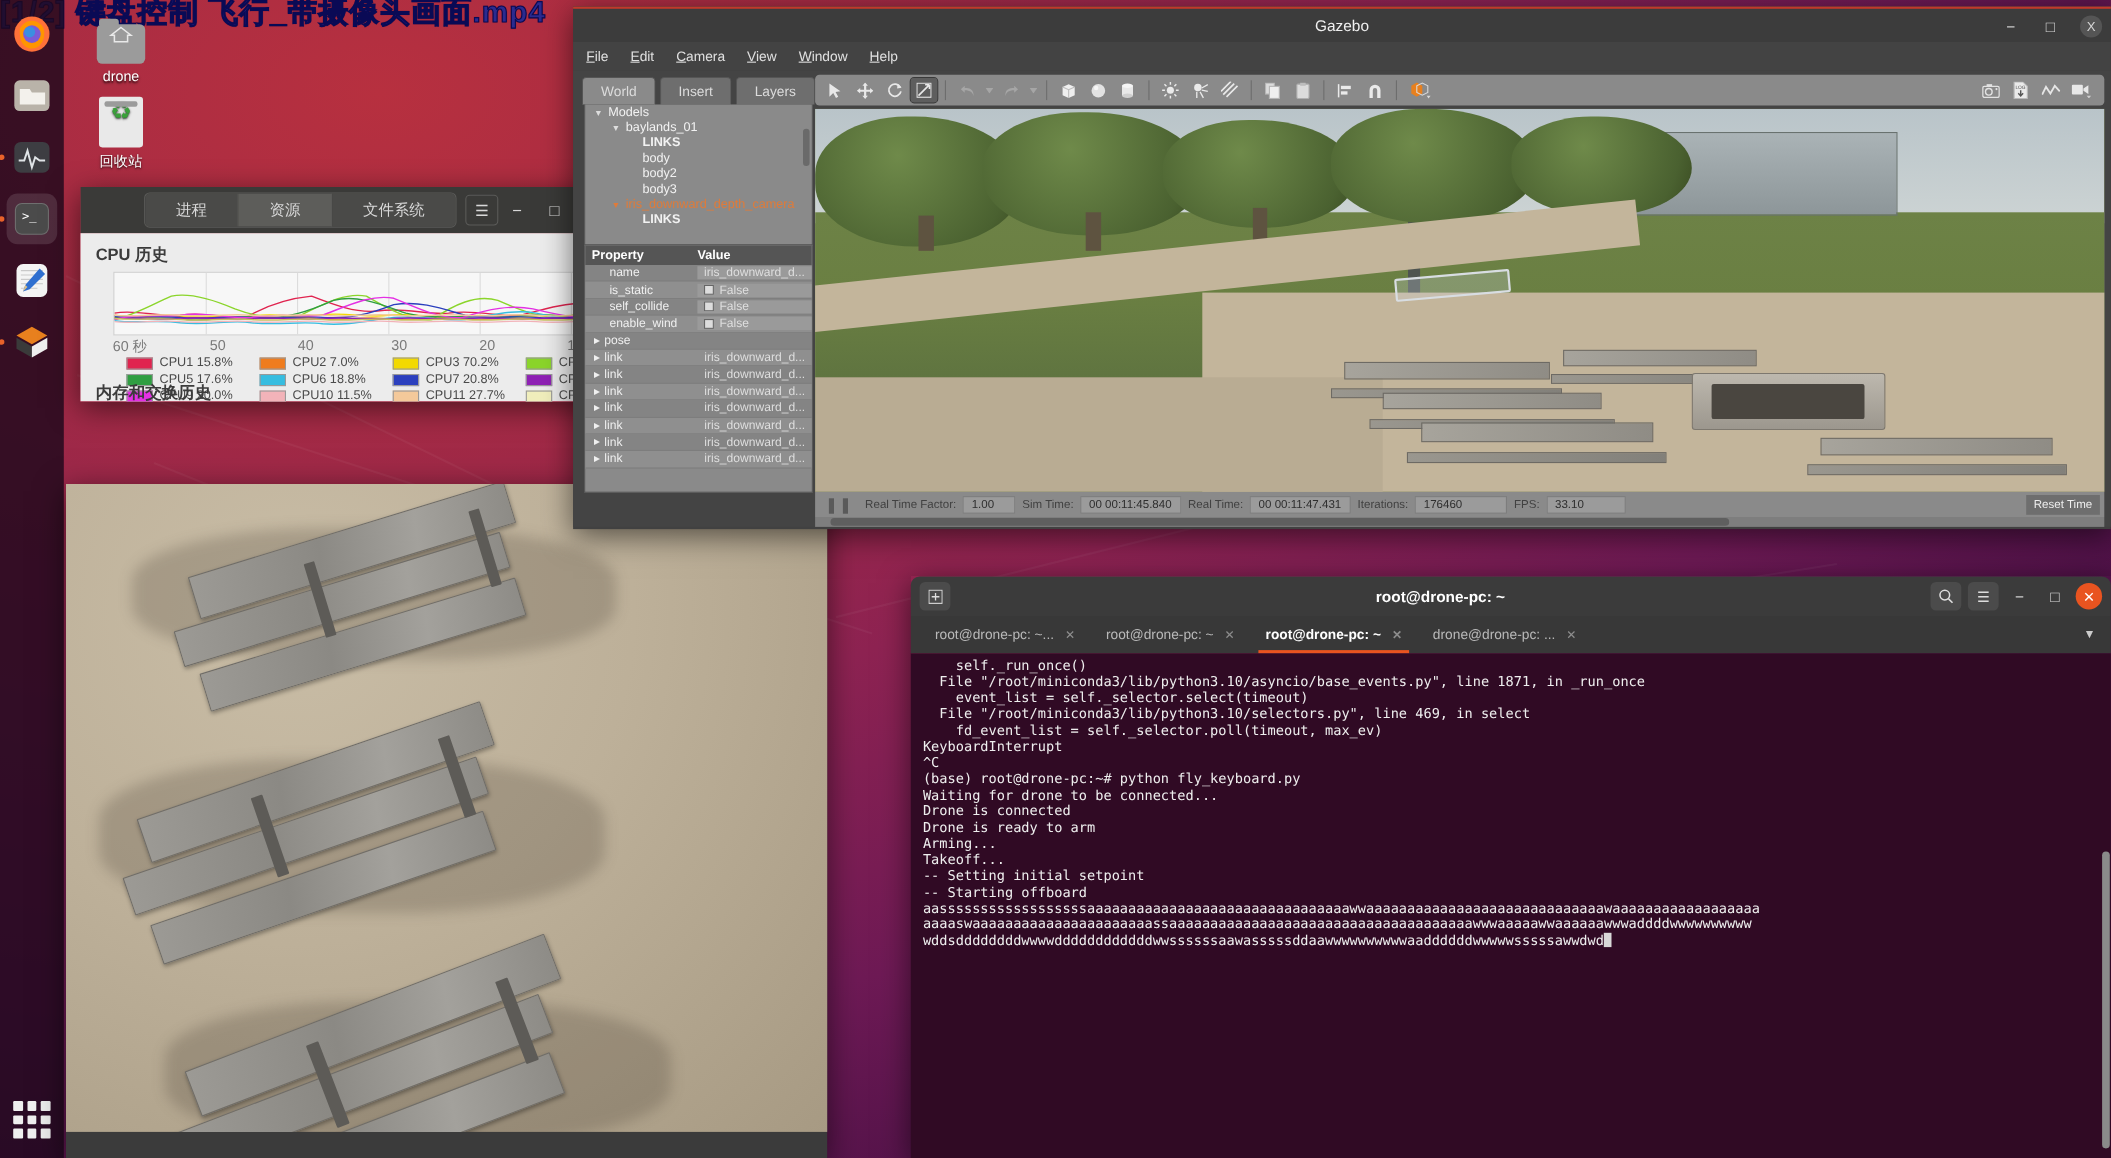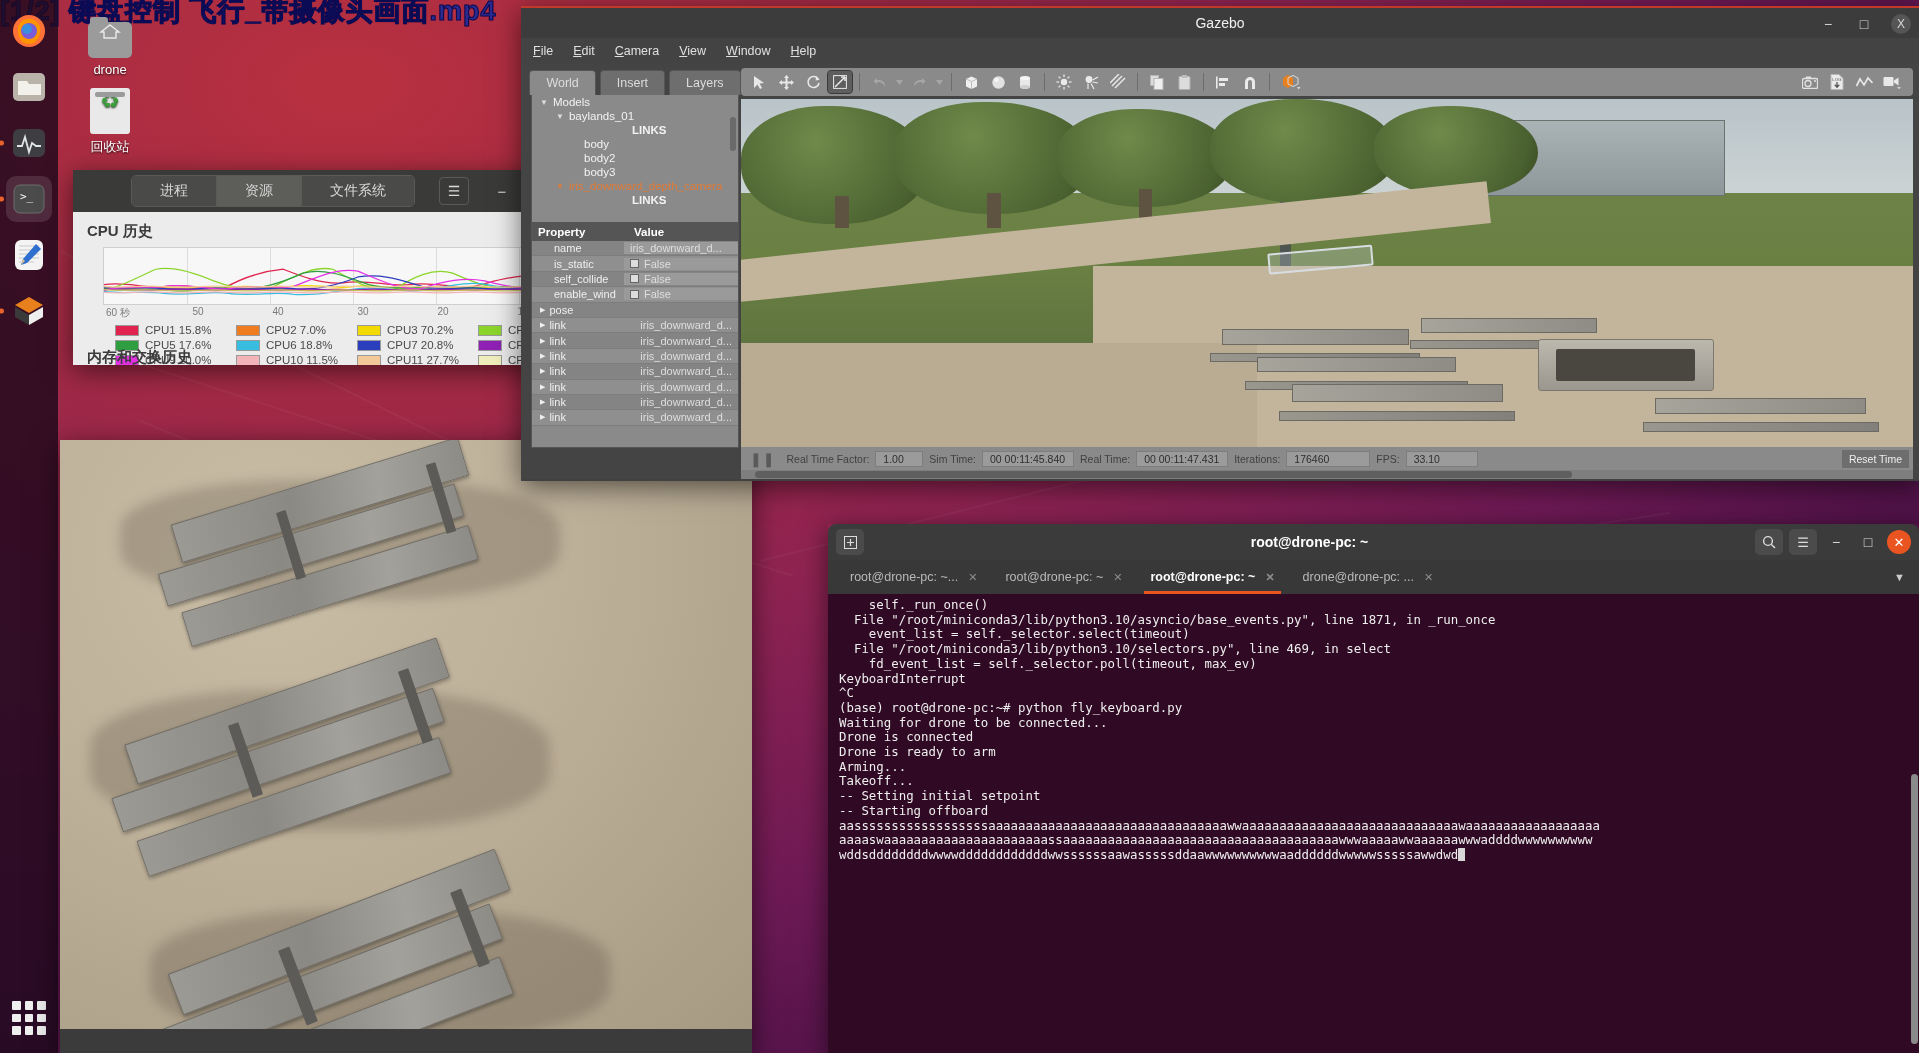--- a/index.html
+++ b/index.html
@@ -86,21 +86,21 @@
     background: #9b9b9b; border-radius: 2px;
   }
 
   
   .win { position: absolute; box-shadow: 0 6px 26px rgba(0,0,0,0.55); }
 
   
   #sysmon { left: 73px; top: 170px; width: 560px; height: 195px; overflow: hidden; }
   #sysmon .hdr {
     height: 42px; background: #3a3a38; display: flex; align-items: center;
-    padding: 0 6px; gap: 16px;
+    padding: 0 6px; gap: 0;
   }
   .seg {
     display: flex; border: 1px solid #5a5a58; border-radius: 5px; overflow: hidden;
     margin-left: 52px;
   }
   .seg > div {
     padding: 6px 28px; font-size: 14px; color: #d8d8d8; background: #4a4a48;
     border-right: 1px solid #5a5a58;
   }
   .seg > div:last-child { border-right: none; }
@@ -118,21 +118,21 @@
   .panel-head { font-size: 15px; font-weight: 700; color: #3b3b3b; margin-bottom: 6px; }
   .cpu-chart {
     position: relative; height: 58px; margin: 0 16px 0 16px;
     border: 1px solid #cfcfcf; background: #f7f7f7;
   }
   .cpu-chart .vgrid {
     position: absolute; top: 0; bottom: 0; width: 1px; background: #dcdcdc;
   }
   .cpu-chart svg { position: absolute; inset: 0; width: 100%; height: 100%; }
   .cpu-axis {
-    position: relative; height: 14px; margin: 1px 16px 0; font-size: 10px; color: #7a7a7a;
+    position: relative; height: 14px; margin: 1px 16px 0; font-size: 13px; color: #7a7a7a;
   }
   .cpu-axis span { position: absolute; transform: translateX(-50%); }
   .cpu-legend {
     margin: 4px 20px 0 28px; display: grid;
     grid-template-columns: repeat(4, 1fr); row-gap: 3px;
     font-size: 11.5px; color: #4b4b4b;
   }
   .cpu-legend .li { display: flex; align-items: center; gap: 6px; }
   .cpu-legend .sw { width: 24px; height: 11px; border: 1px solid #999; flex: 0 0 auto; }
   .mem-head {
@@ -185,21 +185,21 @@
     padding: 5px 16px; font-size: 12.5px; color: #dcdcdc;
     background: #6e6e6e; border-radius: 4px 4px 0 0; border: 1px solid #555; border-bottom: none;
   }
   .gz-tabs .tb.sel { background: #8a8a8a; }
   .gz-tree {
     background: #8a8a8a; height: 128px; position: relative; overflow: hidden;
     border: 1px solid #555; border-top: none; font-size: 11.5px; color: #f2f2f2;
   }
   .tr-row { padding: 1px 0 1px 6px; white-space: nowrap; display: flex; align-items: center; gap: 5px; }
   .tr-row .car { font-size: 8px; color: #ddd; }
-  .tr-row.bold { font-weight: 700; margin-left: 48px; }
+  .tr-row.bold { font-weight: 700; }
   .tr-row.sel { color: #e07b39; }
   .tree-scroll {
     position: absolute; right: 2px; top: 22px; width: 6px; height: 34px;
     background: #6a6a6a; border-radius: 3px;
   }
   .prop-tbl {
     background: #8a8a8a; border: 1px solid #555; border-top: none;
     height: 225px; overflow: hidden; font-size: 11px; color: #efefef;
   }
   .prop-head {
@@ -207,21 +207,21 @@
   }
   .prop-head div { padding: 3px 6px; }
   .prop-head .c1 { width: 96px; }
   .pr {
     display: flex; align-items: center; height: 15.4px; border-bottom: 1px solid #7d7d7d;
   }
   .pr:nth-child(odd) { background: #8f8f8f; }
   .pr:nth-child(even) { background: #848484; }
   .pr .c1 { width: 92px; padding-left: 22px; display: flex; align-items: center; gap: 4px; }
   .pr .c1 .arr { font-size: 7px; margin-left: -14px; }
-  .pr .c2 { flex: 1; padding-left: 6px; color: #dedede; display: flex; align-items: center; gap: 5px; }
+  .pr .c2 { flex: 1; padding-left: 6px; color: #dedede; display: flex; align-items: center; gap: 5px; margin-left: 10px; }
   .pr .c2.valbox { background: #9a9a9a; }
   .chkbox {
     width: 9px; height: 9px; background: #ddd; border: 1px solid #666; display: inline-block;
   }
   .gz-right { flex: 1; padding: 4px 6px 0 2px; display: flex; flex-direction: column; }
   .gz-toolbar {
     height: 28px; background: #8a8a8a; border-radius: 4px;
     display: flex; align-items: center; padding: 0 6px; gap: 3px;
   }
   .tbi {

